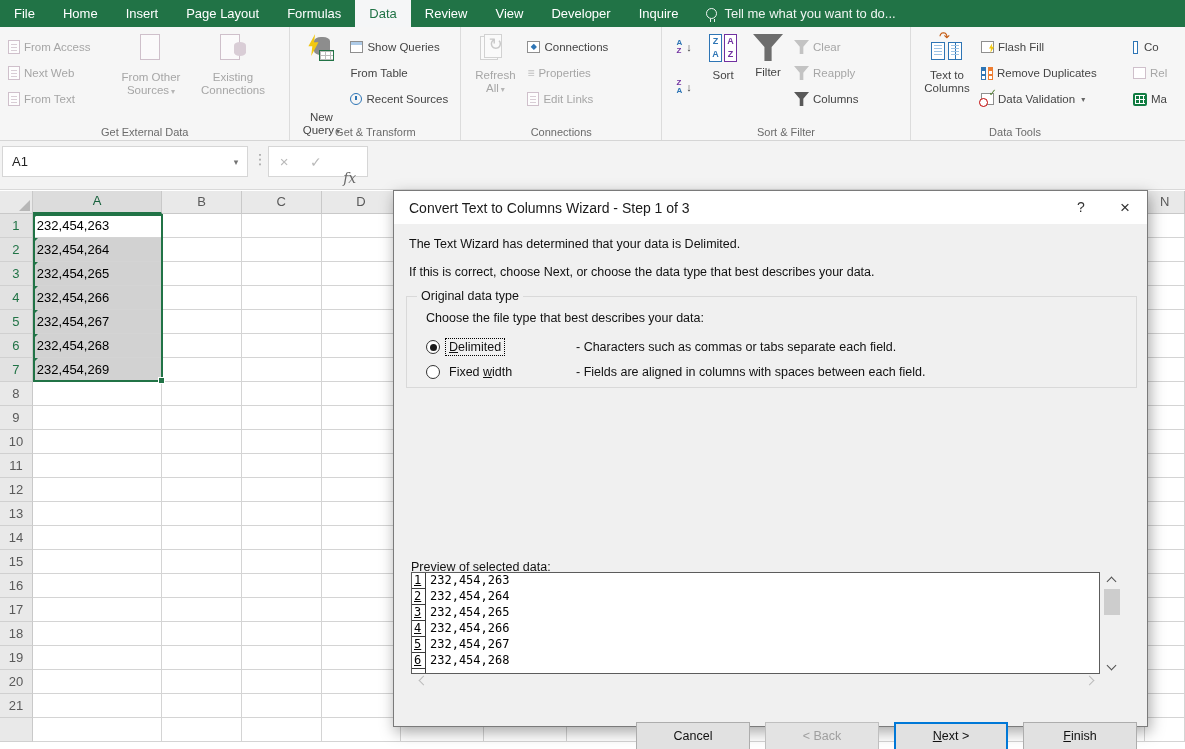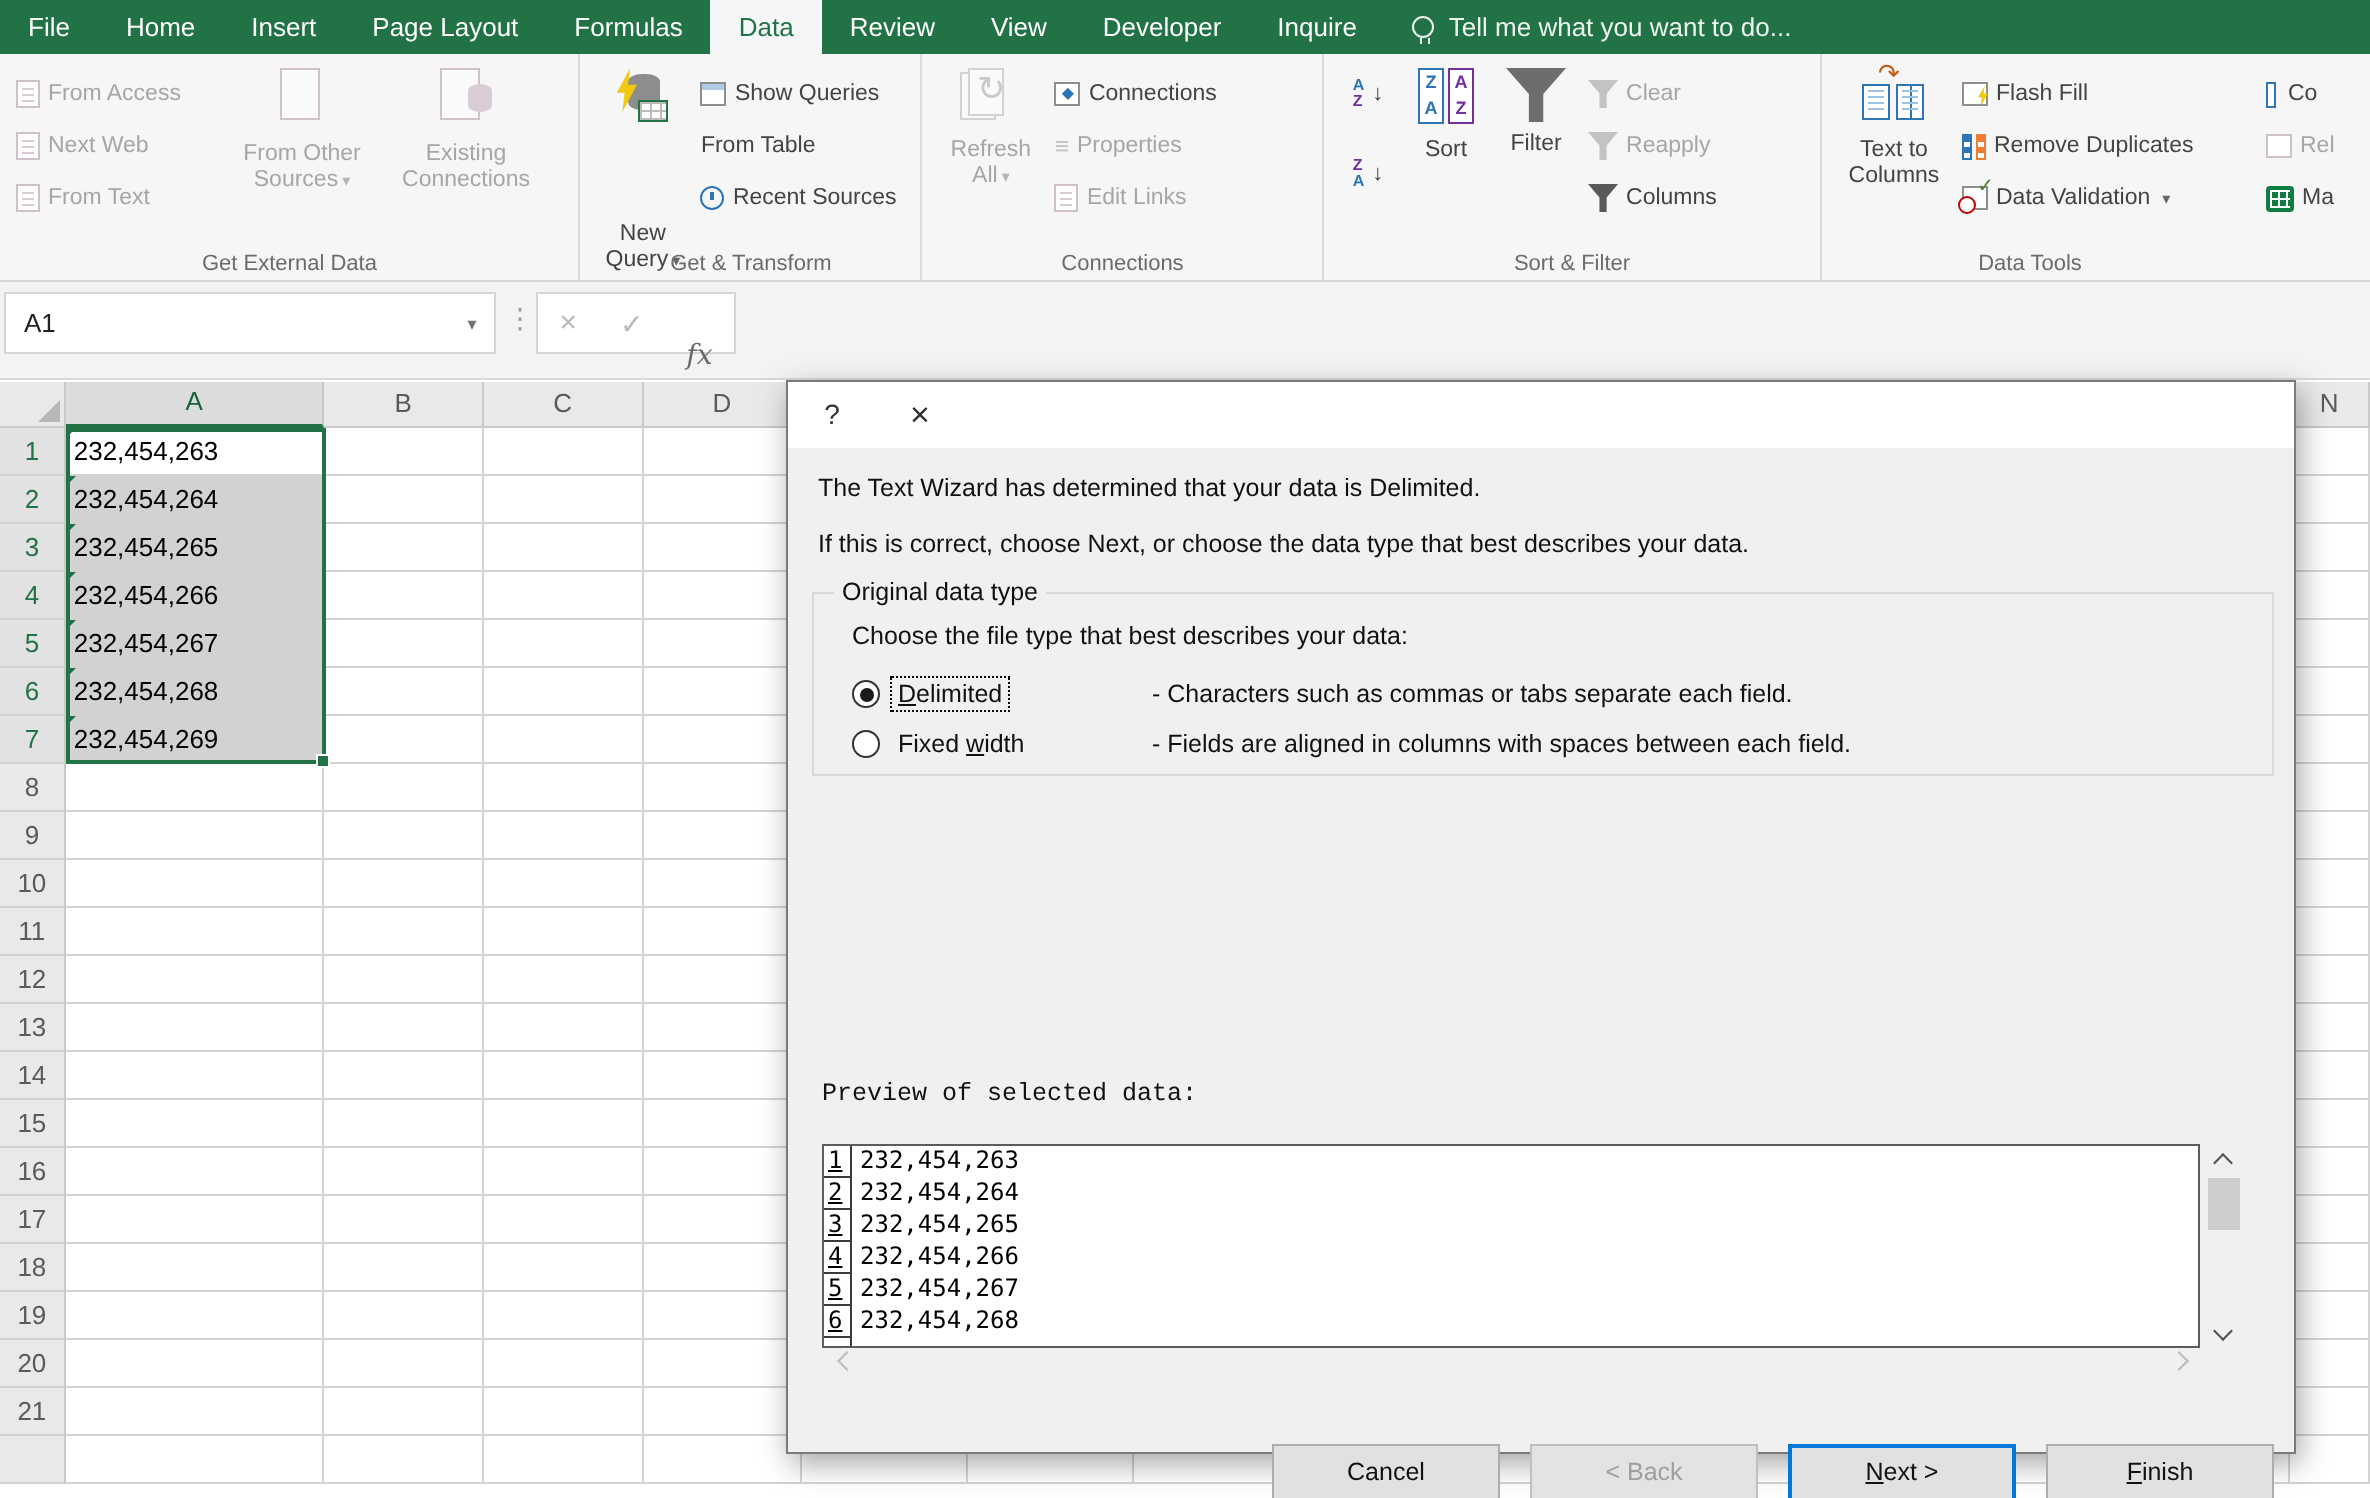--- a/index.html
+++ b/index.html
@@ -807,20 +807,21 @@
         <div class="cell" style="width: 83px;"></div>
         <div class="cell" style="width: 40px;"></div>
       </div>
       <div class="selbox">
         <span class="fillhandle"></span>
       </div>
     </div>
 
   <div class="dialog">
     <div class="dtitle">
+      <span class="ttext">Convert Text to Columns Wizard - Step 1 of 3</span>
       <span class="dbtn">?</span>
       <span class="dbtn" style="font-size:17px;">×</span>
     </div>
     <div class="dbody">
       <div class="dline" style="top:41px;">If this is correct, choose Next, or choose the data type that best describes your data.</div>
       <div class="dline" style="top:13px;">The Text Wizard has determined that your data is Delimited.</div>
 
       <div class="groupbox">
         <span class="gblabel">Original data type</span>
         <div class="gbchoose">Choose the file type that best describes your data:</div>
@@ -829,21 +830,21 @@
           <span class="rlabel focus"><u>D</u><span>elimited</span></span>
           <span class="rdesc">- Characters such as commas or tabs separate each field.</span>
         </div>
         <div class="radiorow" style="top:65px;">
           <span class="radio"></span>
           <span class="rlabel"><span>Fixed </span><u>w</u><span>idth</span></span>
           <span class="rdesc">- Fields are aligned in columns with spaces between each field.</span>
         </div>
       </div>
 
-      <div class="dline" style="top:316px; left:17px;font-family:Liberation Mono, monospace;">Preview of selected data:</div>
+      <div class="dline" style="top:336px; left:17px;">Preview of selected data:</div>
       <div class="pbox" id="pbox">
           <div class="prow">
             <span class="pnum">1</span>
             <span class="ptxt">232,454,263</span>
           </div>
           <div class="prow">
             <span class="pnum">2</span>
             <span class="ptxt">232,454,264</span>
           </div>
           <div class="prow">

